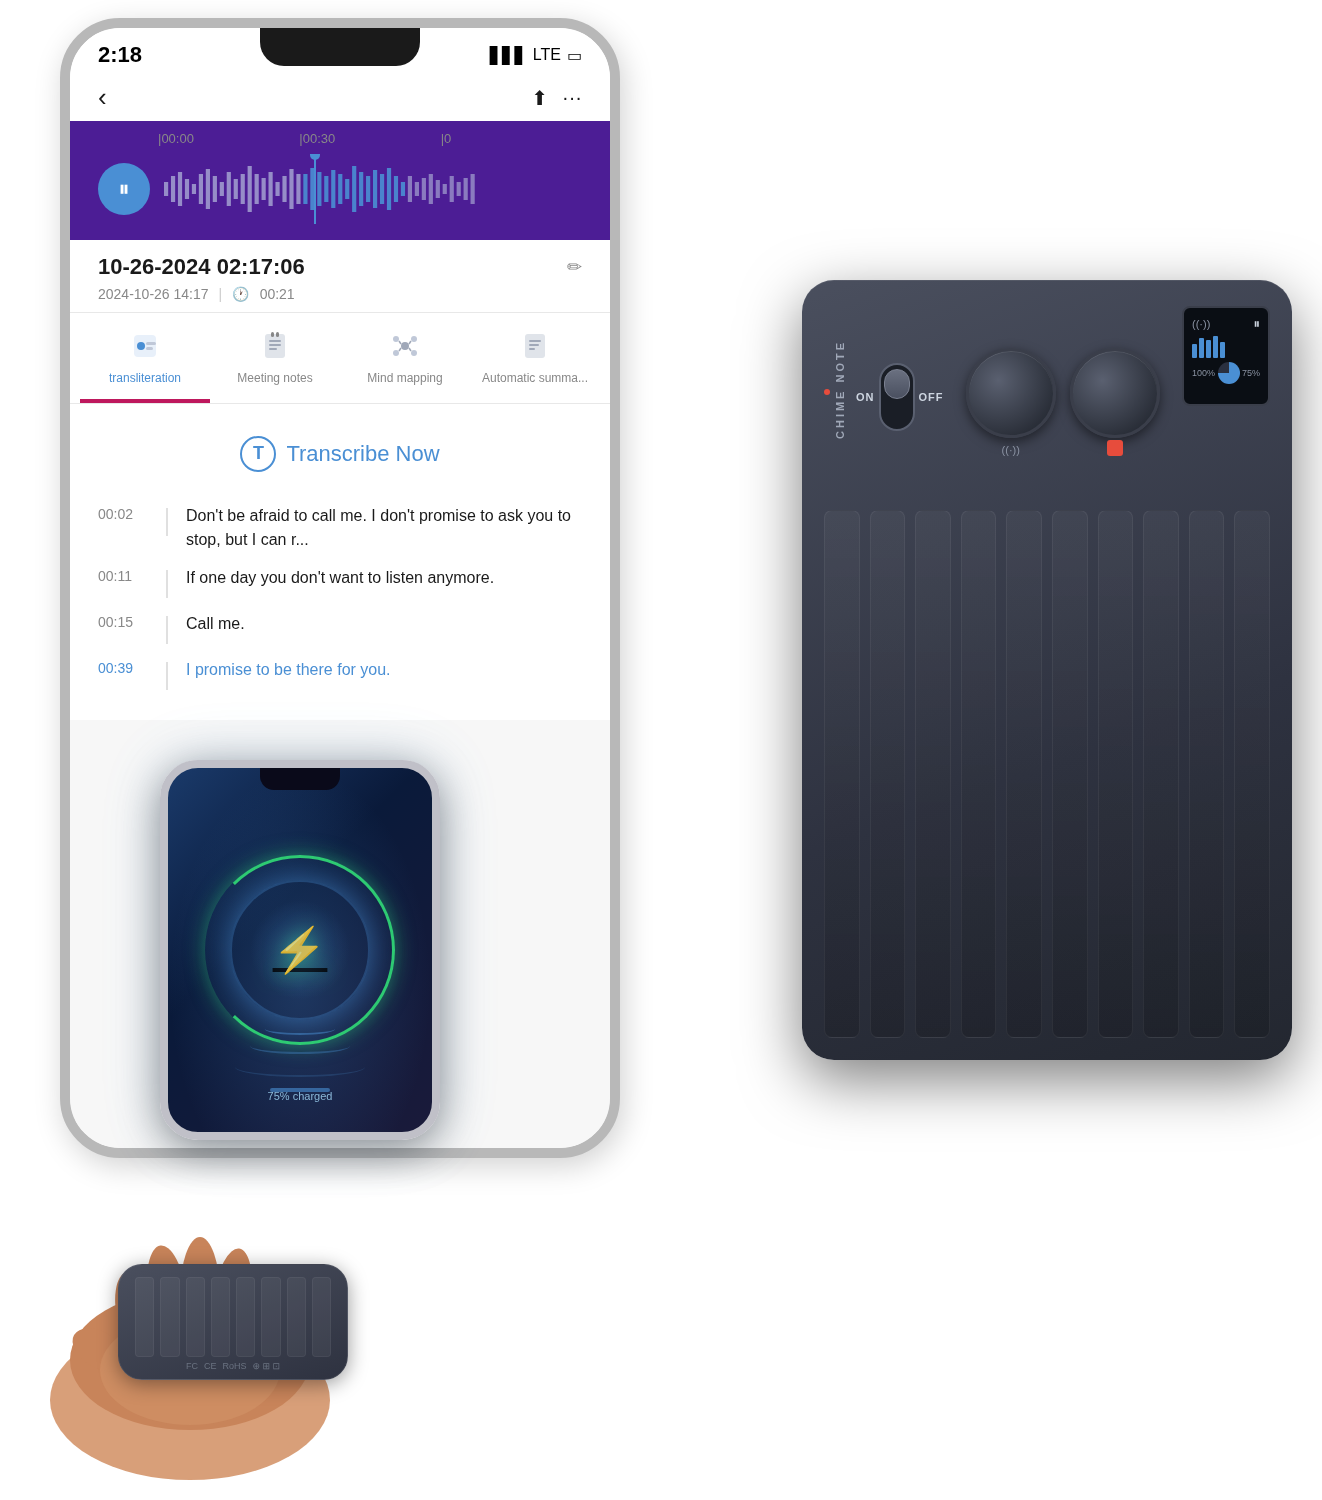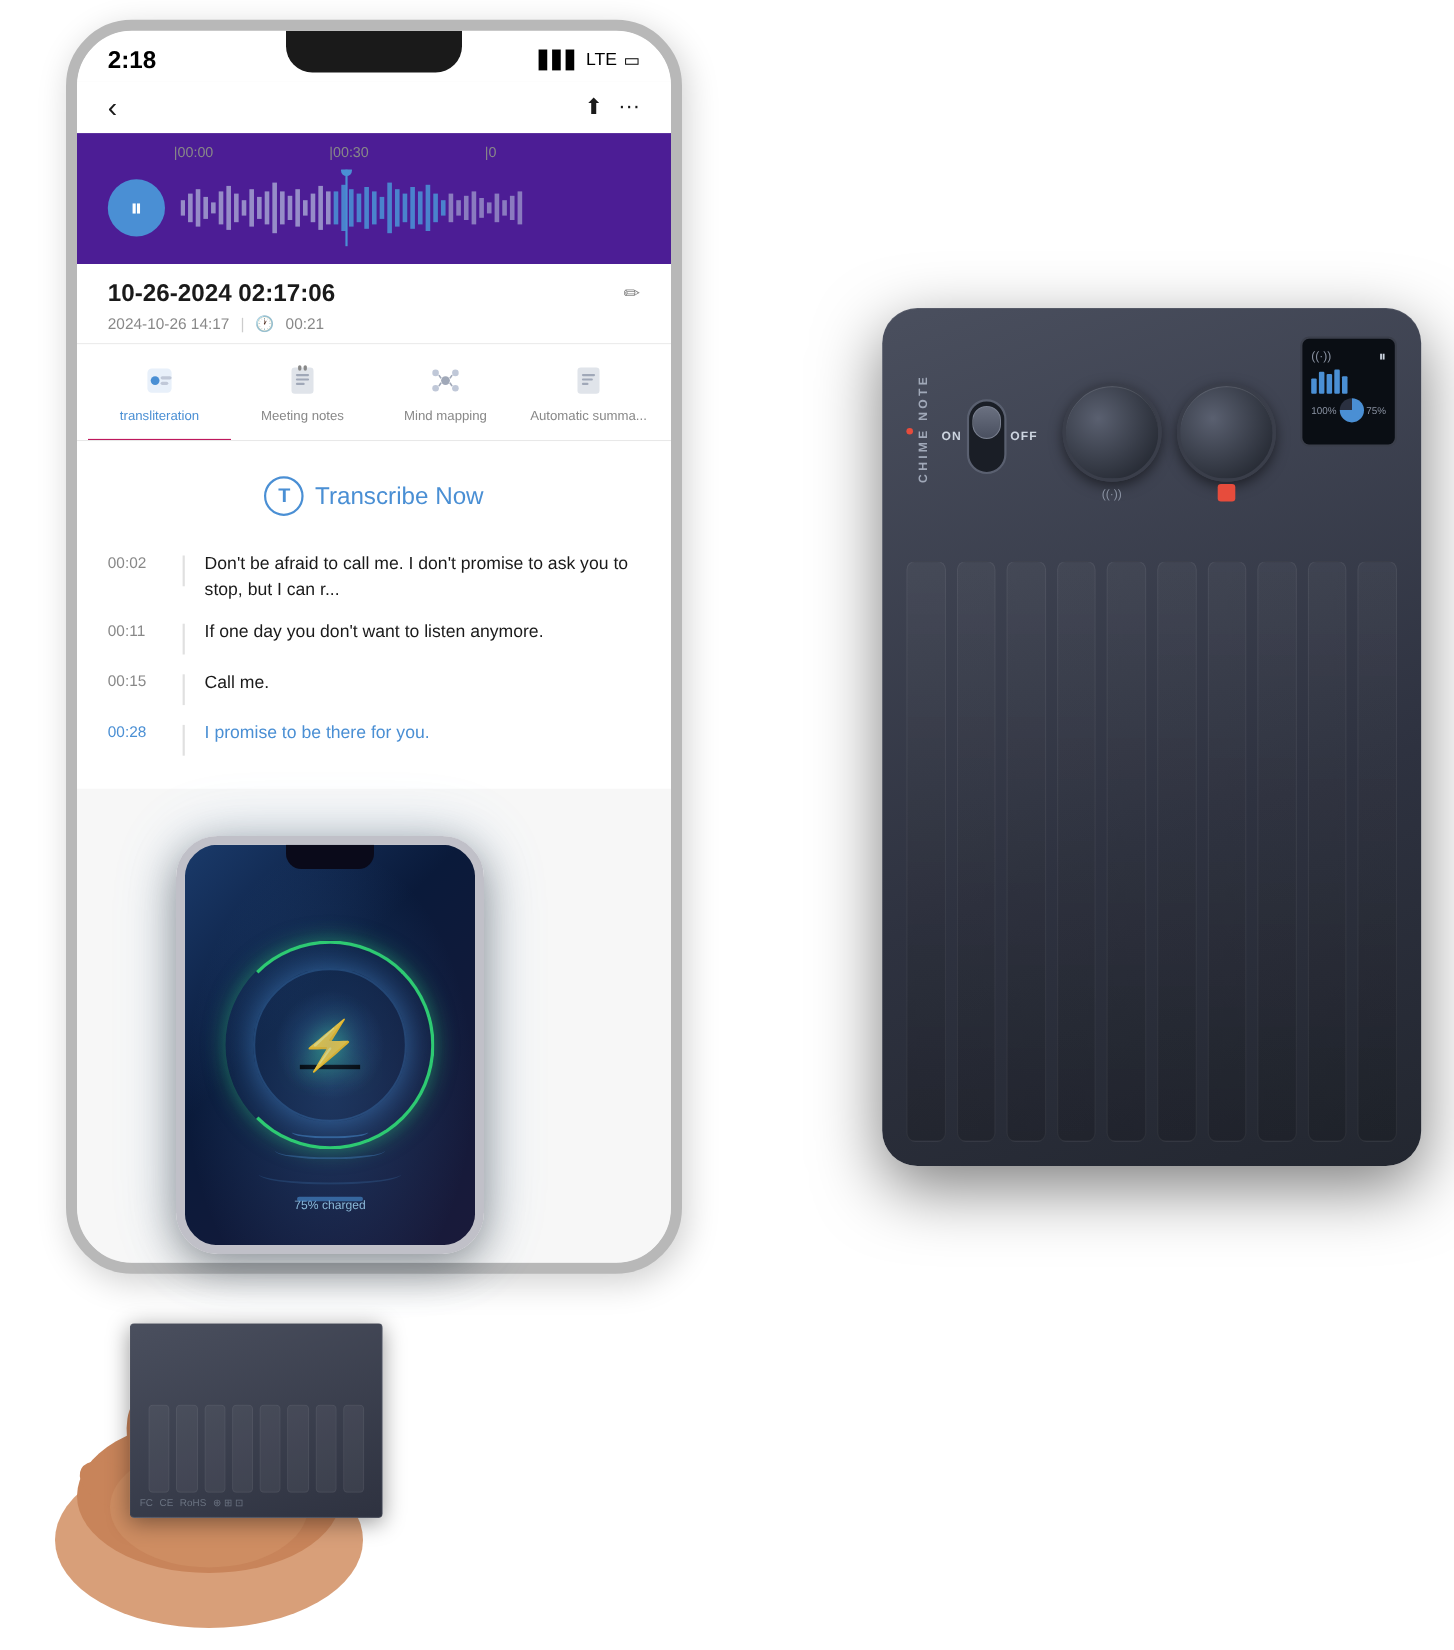--- a/index.html
+++ b/index.html
@@ -193,21 +193,21 @@
     .tab-item {
       flex: 1;
       display: flex;
       flex-direction: column;
       align-items: center;
       padding: 14px 6px 12px 6px;
       gap: 6px;
       position: relative;
     }
     .tab-item.active {
-      border-bottom: 1px solid #be185d;
+      border-bottom: 4px solid #be185d;
     }
     .tab-icon-wrap {
       width: 38px;
       height: 38px;
       display: flex;
       align-items: center;
       justify-content: center;
     }
     .tab-label {
       font-size: 12px;
@@ -561,28 +561,28 @@
       width: 100%;
       height: 100%;
     }
 
     
     .charging-device {
       position: absolute;
       bottom: 120px;
       left: 118px;
       width: 230px;
-      height: 177px;
+      height: 116px;
       background: linear-gradient(160deg, #4a4f5e, #2e3240);
-      border-radius: 4px;
+      border-radius: 24px;
       border: 1px solid rgba(255,255,255,0.08);
       box-shadow: 0 4px 20px rgba(0,0,0,0.4);
       display: flex;
       flex-direction: column;
-      align-items: flex-start;
+      align-items: center;
       justify-content: flex-end;
       padding: 8px;
       gap: 4px;
     }
     .charging-ribs {
       display: flex;
       gap: 6px;
       width: 100%;
       height: 80px;
       padding: 0 8px;
@@ -787,21 +787,21 @@
         <span class="ts-text">If one day you don't want to listen anymore.</span>
       </div>
 
       <div class="transcript-line">
         <span class="ts-time">00:15</span>
         <div class="ts-bar"></div>
         <span class="ts-text">Call me.</span>
       </div>
 
       <div class="transcript-line">
-        <span class="ts-time current">00:28</span>
+        <span class="ts-time current">00:39</span>
         <div class="ts-bar"></div>
         <span class="ts-text current">I promise to be there for you.</span>
       </div>
     </div>
 
   </div>
 </div>
 
 <div class="device">
   <div class="device-top">

